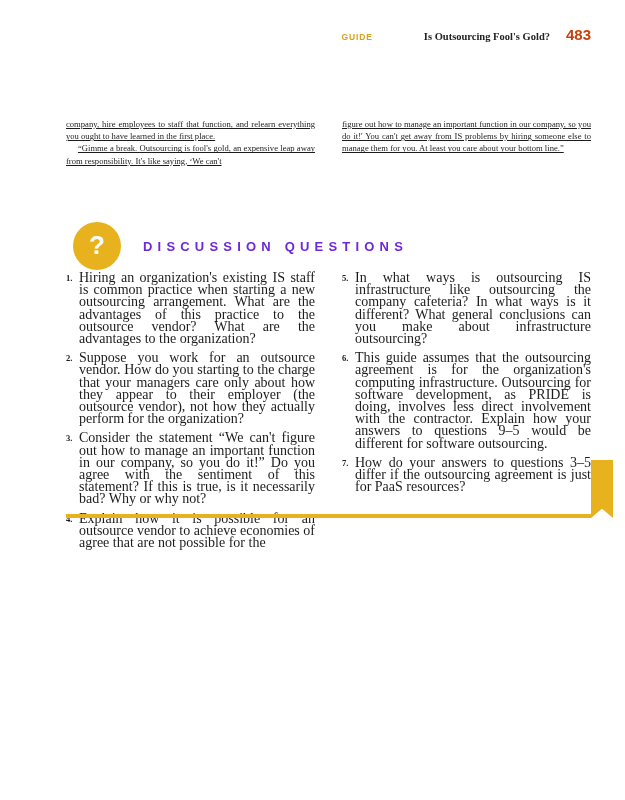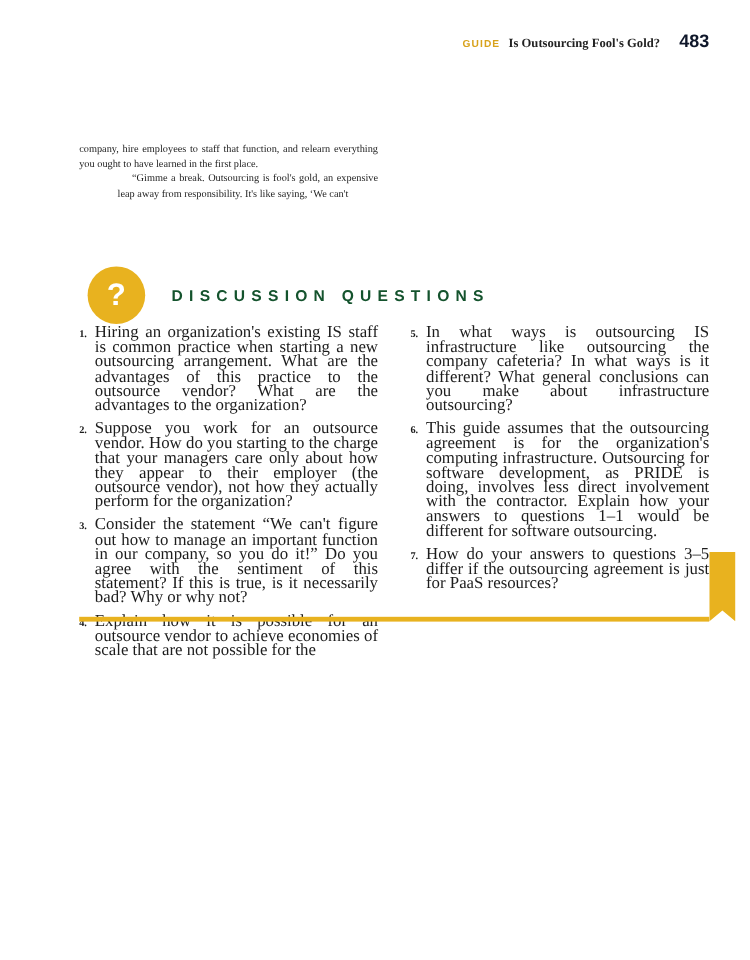--- a/index.html
+++ b/index.html
@@ -38,26 +38,27 @@
     font-weight: bold;
     font-size: 8.5px;
     letter-spacing: 0.9px;
     color: #d8a21c;
   }
   .rh-title {
     font-family: "Liberation Serif", serif;
     font-size: 10.5px;
     font-weight: bold;
     color: #222;
+    margin-left: 44px;
   }
   .rh-page {
     font-family: "Liberation Sans", sans-serif;
     font-weight: bold;
     font-size: 15px;
-    color: #0f172a;
+    color: #c2410c;
     margin-left: 9px;
   }
 
   
   .body-cols {
     position: absolute;
     left: 50px;
     top: 118px;
     width: 525px;
     display: flex;
@@ -65,24 +66,24 @@
   }
   .col {
     width: 249px;
   }
   .col p {
     margin: 0;
     font-size: 8.6px;
     line-height: 12.2px;
     text-align: justify;
     color: #1c1c1c;
+    text-decoration: underline;
   }
   .col p.indent {
     text-indent: 12px;
-    margin-left: 32px;
   }
 
   
   .dq-header {
     position: absolute;
     left: 57px;
     top: 222px;
     display: flex;
     align-items: center;
   }
@@ -104,21 +105,21 @@
     line-height: 1;
     position: relative;
     top: -1px;
   }
   .dq-title {
     margin-left: 22px;
     font-family: "Liberation Sans", sans-serif;
     font-weight: bold;
     font-size: 13px;
     letter-spacing: 5.2px;
-    color: #14532d;
+    color: #6d28d9;
   }
 
   
   .q-cols {
     position: absolute;
     left: 50px;
     top: 272px;
     width: 525px;
     display: flex;
     gap: 27px;
@@ -175,20 +176,23 @@
     <span class="rh-guide">GUIDE</span>
     <span class="rh-title">Is Outsourcing Fool's Gold?</span>
     <span class="rh-page">483</span>
   </div>
 
   <div class="body-cols">
     <div class="col">
       <p>company, hire employees to staff that function, and relearn everything you ought to have learned in the first place.</p>
       <p class="indent">“Gimme a break. Outsourcing is fool's gold, an expensive leap away from responsibility. It's like saying, ‘We can't</p>
     </div>
+    <div class="col">
+      <p>figure out how to manage an important function in our company, so you do it!' You can't get away from IS problems by hiring someone else to manage them for you. At least you care about your bottom line.”</p>
+    </div>
   </div>
 
   <div class="dq-header">
     <div class="dq-badge">
       <span>?</span>
     </div>
     <div class="dq-title">DISCUSSION QUESTIONS</div>
   </div>
 
   <div class="q-cols">
@@ -204,35 +208,35 @@
         <div class="q-text">Suppose you work for an outsource vendor. How do you starting to the charge that your managers care only about how they appear to their employer (the outsource vendor), not how they actually perform for the organization?</div>
       </div>
 
       <div class="q-item">
         <div class="q-num">3.</div>
         <div class="q-text">Consider the statement “We can't figure out how to manage an important function in our company, so you do it!” Do you agree with the sentiment of this statement? If this is true, is it necessarily bad? Why or why not?</div>
       </div>
 
       <div class="q-item">
         <div class="q-num">4.</div>
-        <div class="q-text">Explain how it is possible for an outsource vendor to achieve economies of scale that are not possible for the</div>
+        <div class="q-text">Explain how it is possible for an outsource vendor to achieve economies of agree that are not possible for the</div>
       </div>
 
     </div>
     <div class="q-col">
 
 
       <div class="q-item">
         <div class="q-num">5.</div>
         <div class="q-text">In what ways is outsourcing IS infrastructure like outsourcing the company cafeteria? In what ways is it different? What general conclusions can you make about infrastructure outsourcing?</div>
       </div>
 
       <div class="q-item">
         <div class="q-num">6.</div>
-        <div class="q-text">This guide assumes that the outsourcing agreement is for the organization's computing infrastructure. Outsourcing for software development, as PRIDE is doing, involves less direct involvement with the contractor. Explain how your answers to questions 1–1 would be different for software outsourcing.</div>
+        <div class="q-text">This guide assumes that the outsourcing agreement is for the organization's computing infrastructure. Outsourcing for software development, as PRIDE is doing, involves less direct involvement with the contractor. Explain how your answers to questions 9–5 would be different for software outsourcing.</div>
       </div>
 
       <div class="q-item">
         <div class="q-num">7.</div>
         <div class="q-text">How do your answers to questions 3–5 differ if the outsourcing agreement is just for PaaS resources?</div>
       </div>
 
     </div>
   </div>
 

